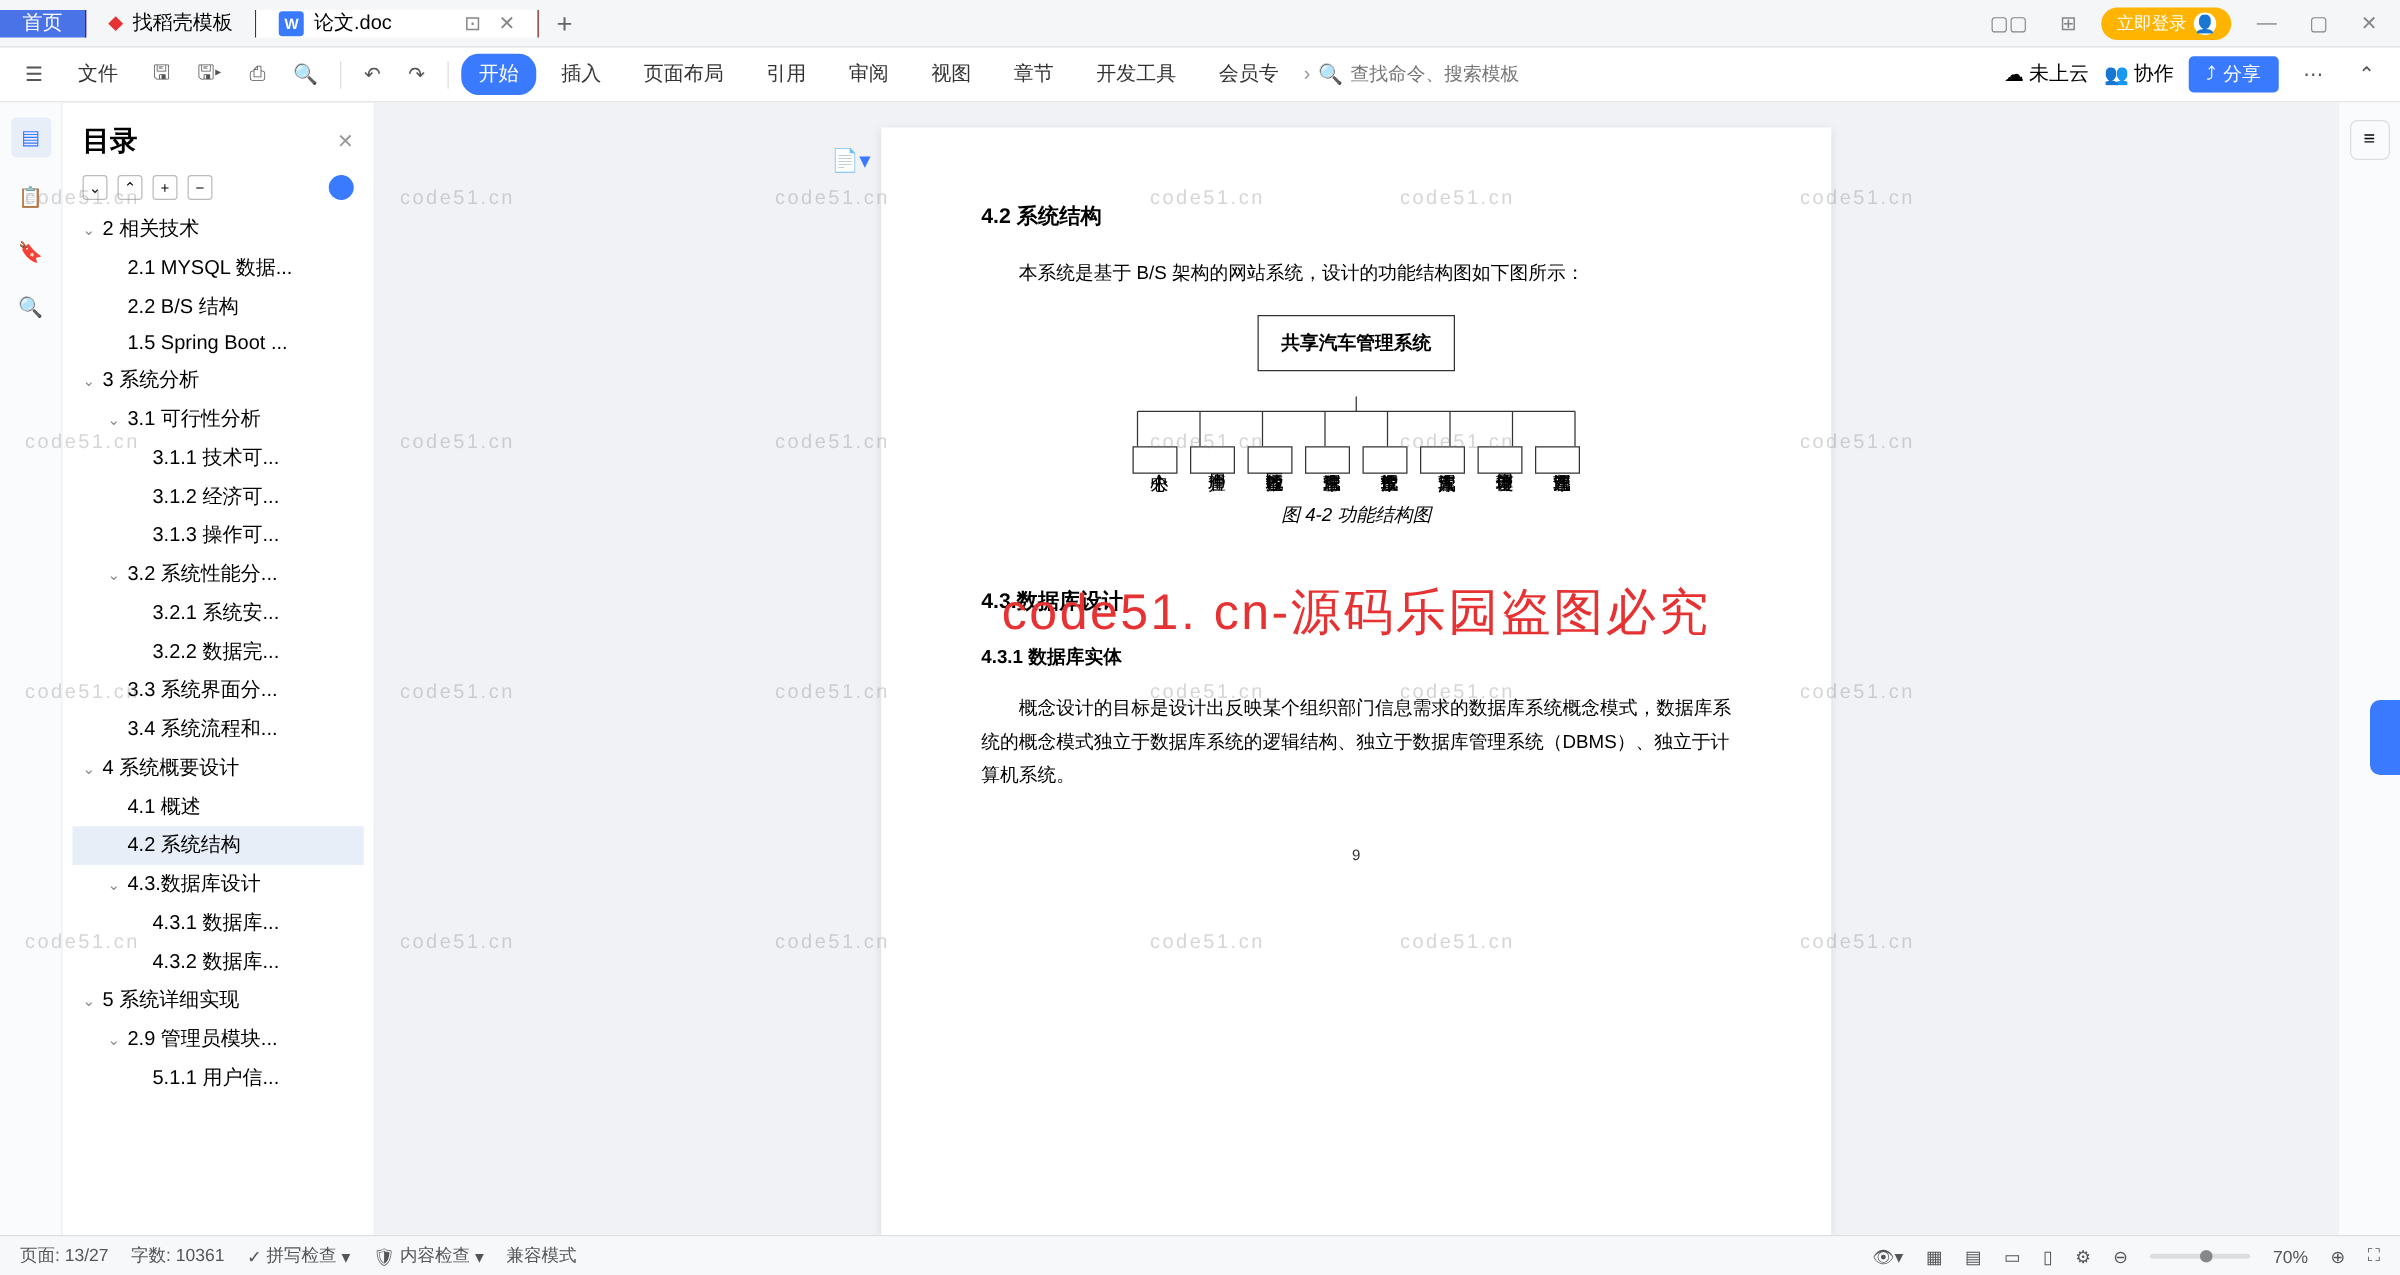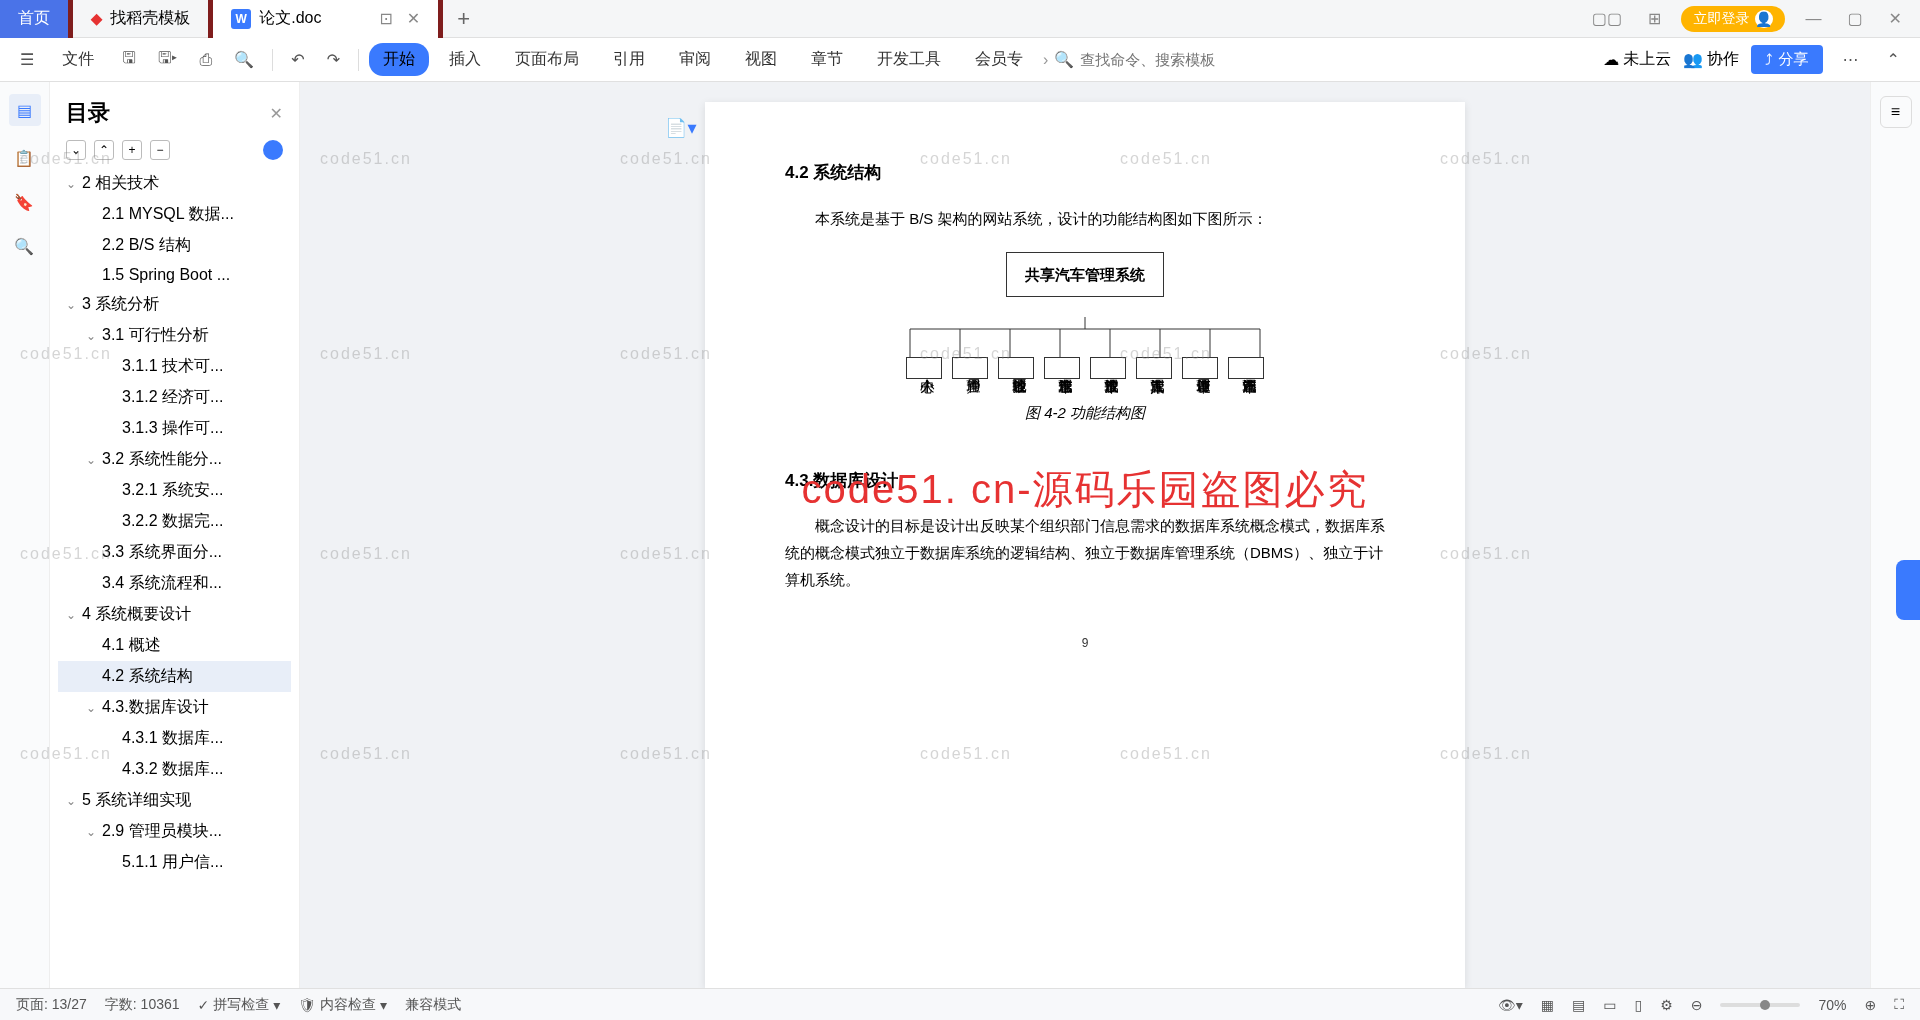--- a/index.html
+++ b/index.html
@@ -1,30 +1,30 @@
 <!DOCTYPE html>
 <html><head>
 <meta charset="utf-8">
 <style>
 * { margin: 0; padding: 0; box-sizing: border-box; font-family: "Microsoft YaHei", sans-serif; }
 body { width: 1920px; height: 1020px; overflow: hidden; background: #fff; position: relative; }
 .titlebar { height: 38px; display: flex; align-items: center; background: #f5f6f7; border-bottom: 1px solid #e0e0e0; }
-.tab { height: 38px; padding: 0 18px; display: flex; align-items: center; gap: 8px; font-size: 16px; cursor: pointer; border-right: 5px solid #7f1d1d; }
+.tab { height: 22px; padding: 0 18px; display: flex; align-items: center; gap: 8px; font-size: 16px; cursor: pointer; border-right: 1px solid #7f1d1d; }
 .tab.home { background: #4a73e8; color: #fff; }
 .tab.active { background: #fff; }
 .tab-close { color: #888; font-size: 16px; margin-left: 6px; }
 .tab-add { padding: 0 14px; font-size: 22px; color: #666; cursor: pointer; }
 .titlebar-right { margin-left: auto; display: flex; align-items: center; gap: 14px; padding-right: 12px; }
 .login-btn { background: #ffb400; color: #fff; padding: 4px 12px; border-radius: 14px; font-size: 14px; display: flex; align-items: center; gap: 6px; }
 .win-btn { color: #888; font-size: 16px; padding: 0 6px; cursor: pointer; }
 .toolbar { height: 44px; display: flex; align-items: center; padding: 0 12px; gap: 6px; border-bottom: 1px solid #e0e0e0; font-size: 16px; }
 .tb-icon { padding: 6px 8px; color: #555; cursor: pointer; }
 .tb-sep { width: 1px; height: 22px; background: #ddd; margin: 0 4px; }
 .menu-item { padding: 6px 14px; cursor: pointer; color: #333; }
-.menu-item.active { background: #3a7afe; color: #000000; border-radius: 14px; }
+.menu-item.active { background: #3a7afe; color: #ffffff; border-radius: 14px; }
 .toolbar-right { margin-left: auto; display: flex; align-items: center; gap: 12px; }
 .search-box { display: flex; align-items: center; gap: 6px; color: #999; }
 .share-btn { background: #3a7afe; color: #fff; padding: 5px 14px; border-radius: 4px; display: flex; align-items: center; gap: 6px; font-size: 15px; }
 .main { display: flex; height: calc(100% - 82px - 32px); }
 .left-rail { width: 50px; background: #fafbfc; border-right: 1px solid #eee; display: flex; flex-direction: column; align-items: center; padding-top: 12px; gap: 20px; }
 .rail-icon { width: 24px; height: 24px; color: #888; cursor: pointer; display: flex; align-items: center; justify-content: center; }
 .rail-icon.active { background: #e8eef8; color: #3a7afe; border-radius: 4px; padding: 4px; width: 32px; height: 32px; }
 .sidebar { width: 250px; border-right: 1px solid #eee; padding: 12px 8px; overflow-y: auto; }
 .sidebar-title { font-size: 22px; font-weight: bold; padding: 4px 8px; display: flex; justify-content: space-between; align-items: center; }
 .sidebar-tools { display: flex; gap: 8px; padding: 8px; align-items: center; }
@@ -271,20 +271,21 @@
             <div class="org-leaf">投放地区管理</div>
             <div class="org-leaf">汽车信息管理</div>
             <div class="org-leaf">汽车投放管理</div>
             <div class="org-leaf">汽车入库管理</div>
             <div class="org-leaf">使用订单管理</div>
             <div class="org-leaf">汽车归还管理</div>
           </div>
       </div>
       <div class="caption">图 4-2 功能结构图</div>
       <div class="h2" style="margin-top:40px">4.3.数据库设计</div>
+      <div class="h3">4.3.1 数据库实体</div>
       <div class="para">概念设计的目标是设计出反映某个组织部门信息需求的数据库系统概念模式，数据库系统的概念模式独立于数据库系统的逻辑结构、独立于数据库管理系统（DBMS）、独立于计算机系统。</div>
       <div class="page-num">9</div>
     </div>
     <div class="watermark-overlay">code51. cn-源码乐园盗图必究</div>
   </div>
 
   <div class="right-rail">
     <div class="rr-btn">≡</div>
   </div>
 </div>

